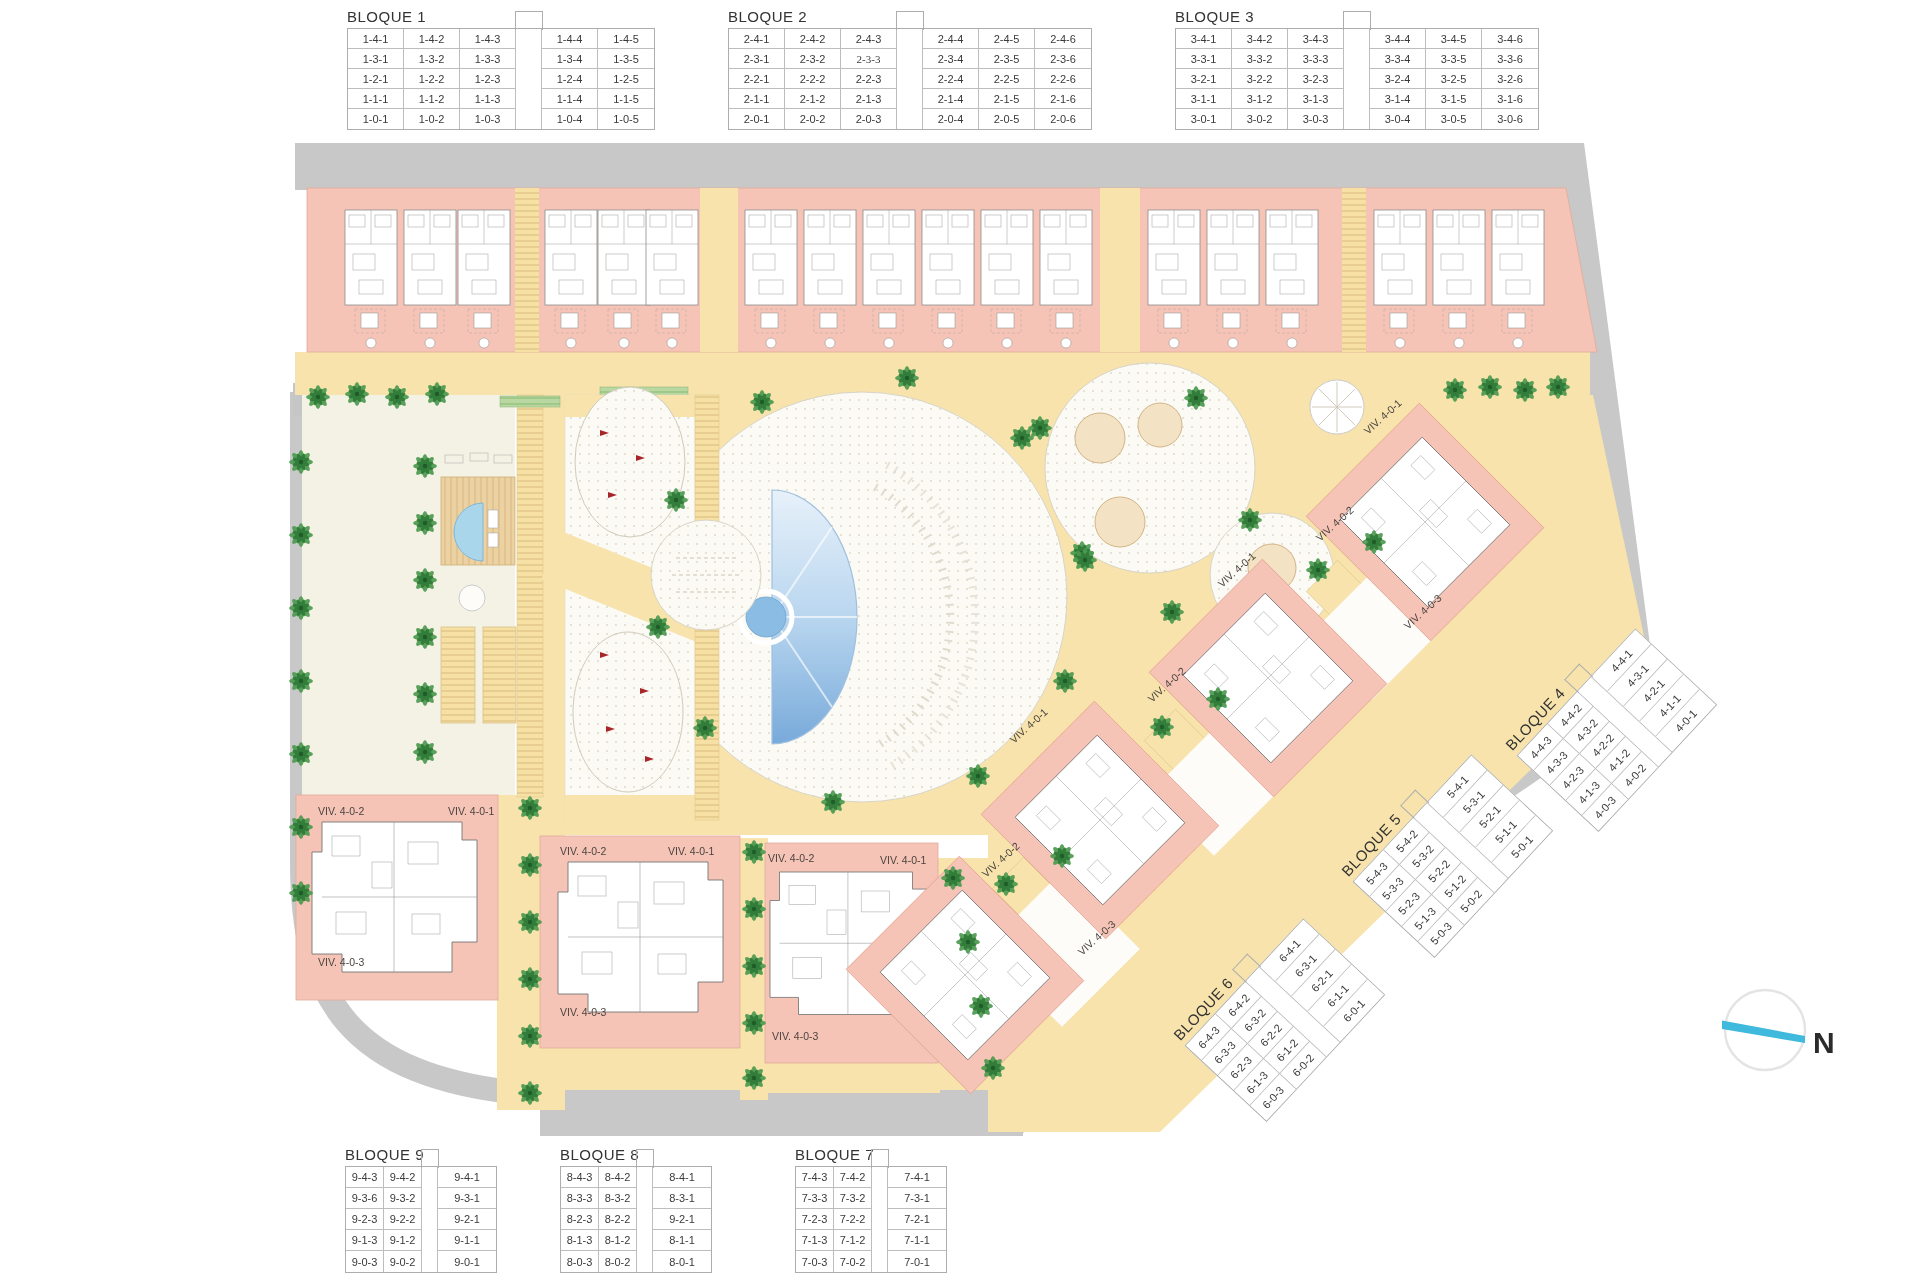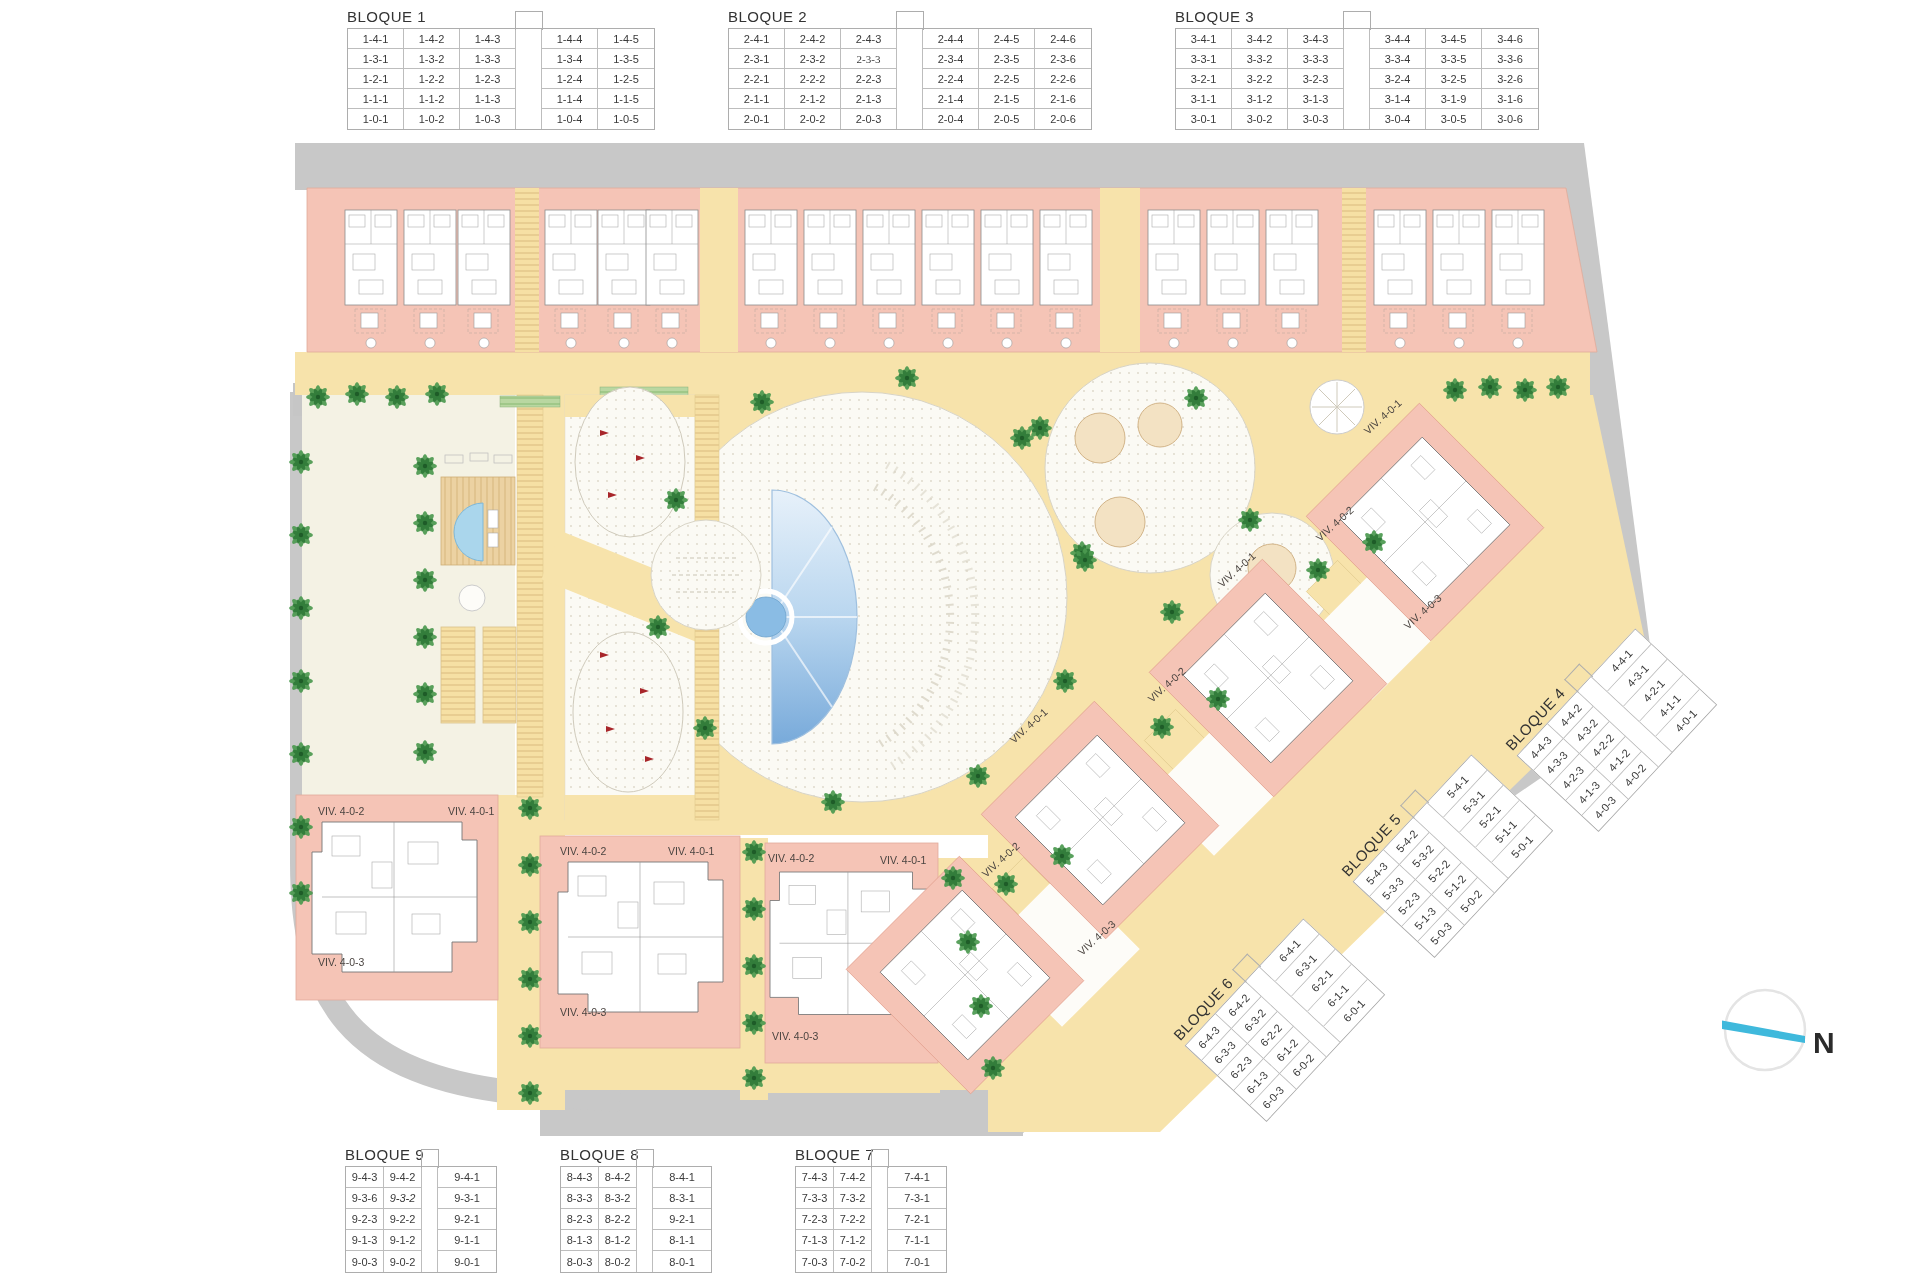--- a/index.html
+++ b/index.html
@@ -462,21 +462,21 @@
             <div class="cell gap" style="width: 26px;"></div>
             <div class="cell" style="width: 56px;">3-2-4</div>
             <div class="cell" style="width: 56px;">3-2-5</div>
             <div class="cell" style="width: 56px;">3-2-6</div>
           </div><div class="trow">
             <div class="cell" style="width: 56px;">3-1-1</div>
             <div class="cell" style="width: 56px;">3-1-2</div>
             <div class="cell" style="width: 56px;">3-1-3</div>
             <div class="cell gap" style="width: 26px;"></div>
             <div class="cell" style="width: 56px;">3-1-4</div>
-            <div class="cell" style="width: 56px;">3-1-9</div>
+            <div class="cell" style="width: 56px;">3-1-5</div>
             <div class="cell" style="width: 56px;">3-1-6</div>
           </div><div class="trow">
             <div class="cell" style="width: 56px;">3-0-1</div>
             <div class="cell" style="width: 56px;">3-0-2</div>
             <div class="cell" style="width: 56px;">3-0-3</div>
             <div class="cell gap" style="width: 26px;"></div>
             <div class="cell" style="width: 56px;">3-0-4</div>
             <div class="cell" style="width: 56px;">3-0-5</div>
             <div class="cell" style="width: 56px;">3-0-6</div>
           </div></div><div class="gapbox" style="left: 168px; width: 26px; top: -17px;"></div></div>
@@ -572,21 +572,21 @@
 
 <div class="btable bot-tbl" style="left:345px;top:1146px">
       <div class="btitle">BLOQUE 9</div>
       <div class="tgrid-wrap"><div class="tgrid"><div class="trow">
             <div class="cell" style="width: 38px;">9-4-3</div>
             <div class="cell" style="width: 38px;">9-4-2</div>
             <div class="cell gap" style="width: 16px;"></div>
             <div class="cell" style="width: 58px;">9-4-1</div>
           </div><div class="trow">
             <div class="cell" style="width: 38px;">9-3-6</div>
-            <div class="cell" style="width: 38px; font-style: italic;">9-3-2</div>
+            <div class="cell" style="width: 38px;">9-3-2</div>
             <div class="cell gap" style="width: 16px;"></div>
             <div class="cell" style="width: 58px;">9-3-1</div>
           </div><div class="trow">
             <div class="cell" style="width: 38px;">9-2-3</div>
             <div class="cell" style="width: 38px;">9-2-2</div>
             <div class="cell gap" style="width: 16px;"></div>
             <div class="cell" style="width: 58px;">9-2-1</div>
           </div><div class="trow">
             <div class="cell" style="width: 38px;">9-1-3</div>
             <div class="cell" style="width: 38px;">9-1-2</div>

